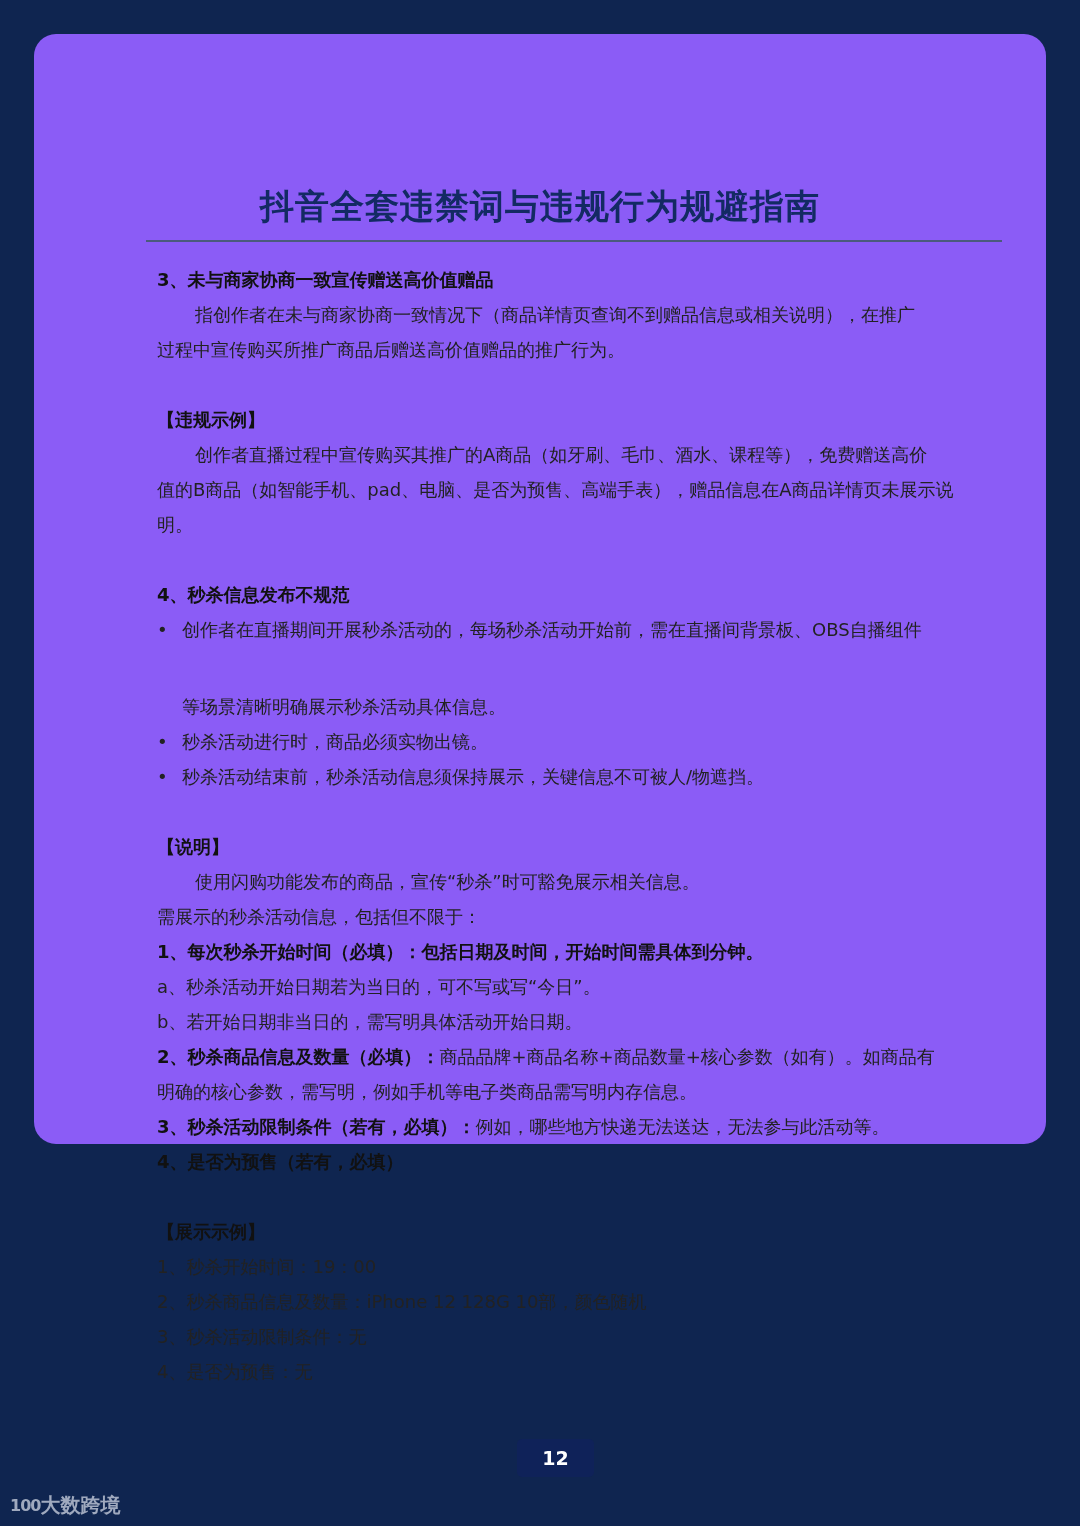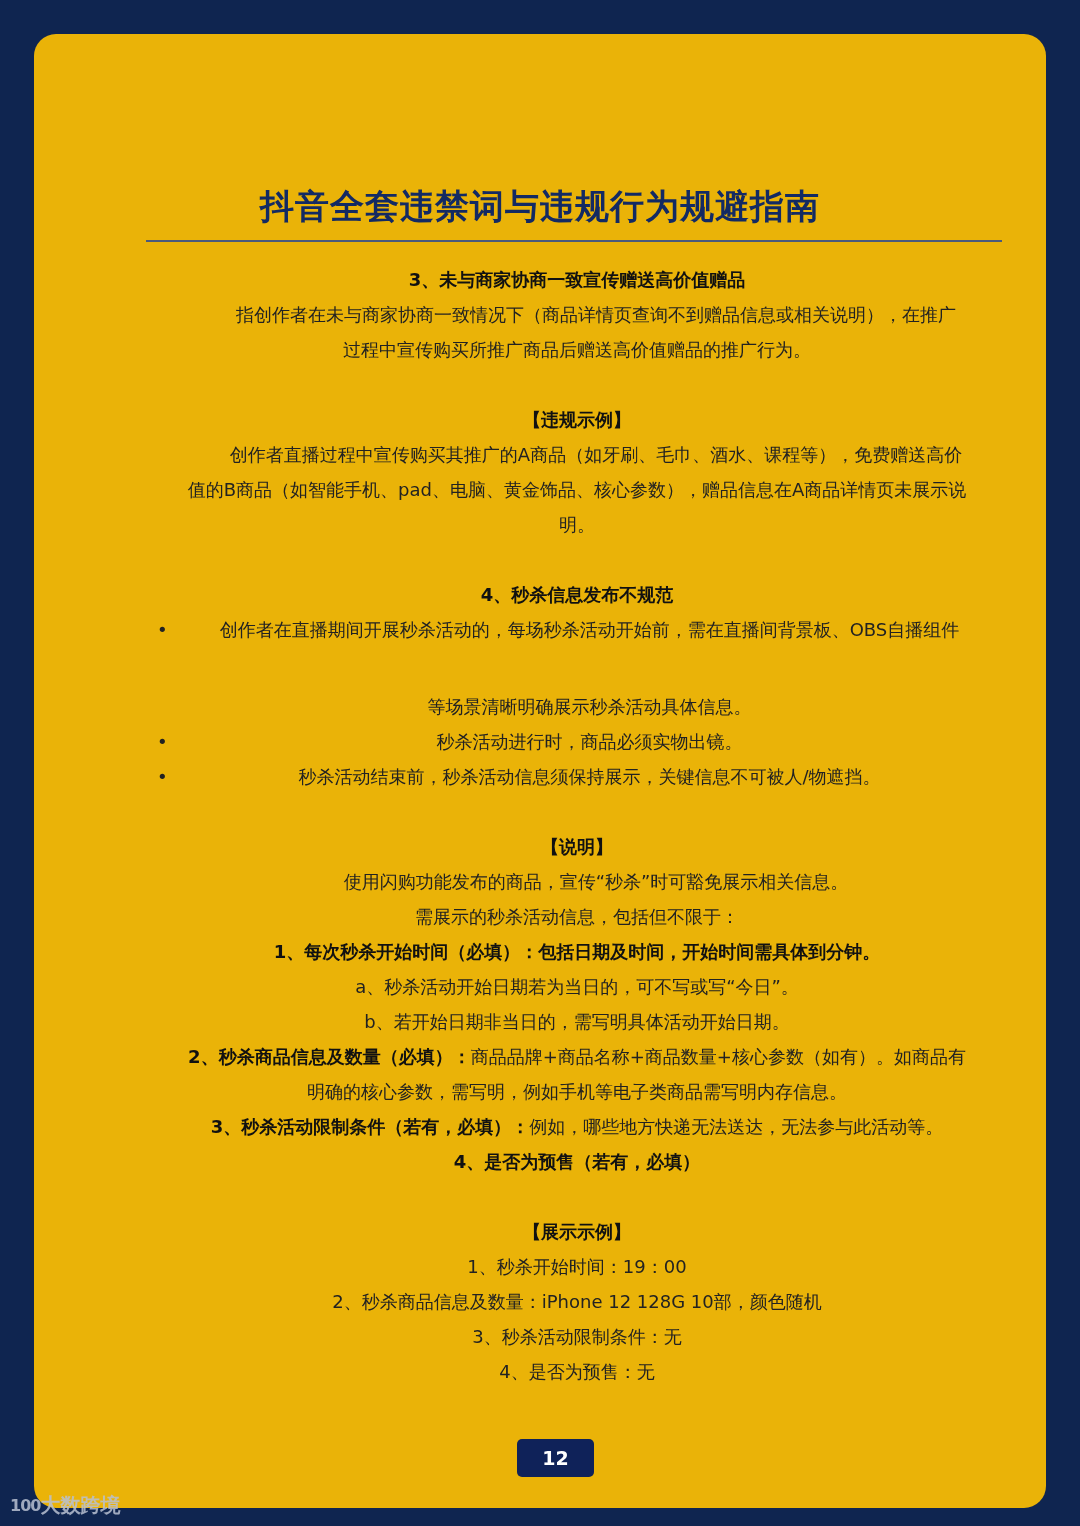--- a/index.html
+++ b/index.html
@@ -2,35 +2,35 @@
 <html><head>
 <meta charset="utf-8">
 <style>
   html, body { margin:0; padding:0; }
   body {
     width:1080px; height:1526px; position:relative; overflow:hidden;
     background:#0f2550;
     font-family:"DejaVu Sans", "Liberation Sans", sans-serif;
   }
   .card {
-    position:absolute; left:34px; top:34px; width:1012px; height:1474px;
-    background:#eab308; border-radius:22px;
+    position:absolute; left:34px; top:34px; width:1012px; height:1110px;
+    background:#8b5cf6; border-radius:22px;
   }
   .title {
     position:absolute; left:0; right:0; top:150px; text-align:center;
     font-size:34px; font-weight:bold; color:#132a63; letter-spacing:1px;
     margin:0;
   }
   .divider {
     position:absolute; left:112px; width:856px; top:206px; height:2px;
     background:#4b5a7c;
   }
   .content {
     position:absolute; left:123px; width:840px; top:228px;
-    font-size:18px; color:#222; line-height:35px;text-align:center;
+    font-size:18px; color:#222; line-height:35px;
   }
   .line { white-space:nowrap; height:35px; }
   .bold { font-weight:bold; color:#111; }
   .indent { padding-left:38px; }
   .gap { height:35px; }
   .bullet { position:relative; padding-left:25px; }
   .bullet::before { content:"•"; position:absolute; left:0; top:0; }
   .cont { padding-left:25px;margin-top:42px; }
   .pagenum {
     position:absolute; left:517px; top:1439px; width:77px; height:38px;
@@ -50,21 +50,21 @@
   <h1 class="title">抖音全套违禁词与违规行为规避指南</h1>
   <div class="divider"></div>
 
   <div class="content">
     <div class="line bold">3、未与商家协商一致宣传赠送高价值赠品</div>
     <div class="line indent">指创作者在未与商家协商一致情况下（商品详情页查询不到赠品信息或相关说明），在推广</div>
     <div class="line">过程中宣传购买所推广商品后赠送高价值赠品的推广行为。</div>
     <div class="gap"></div>
     <div class="line bold">【违规示例】</div>
     <div class="line indent">创作者直播过程中宣传购买其推广的A商品（如牙刷、毛巾、酒水、课程等），免费赠送高价</div>
-    <div class="line">值的B商品（如智能手机、pad、电脑、黄金饰品、核心参数），赠品信息在A商品详情页未展示说</div>
+    <div class="line">值的B商品（如智能手机、pad、电脑、是否为预售、高端手表），赠品信息在A商品详情页未展示说</div>
     <div class="line">明。</div>
     <div class="gap"></div>
 
     <div class="line bold">4、秒杀信息发布不规范</div>
     <div class="line bullet">创作者在直播期间开展秒杀活动的，每场秒杀活动开始前，需在直播间背景板、OBS自播组件</div>
     <div class="line cont">等场景清晰明确展示秒杀活动具体信息。</div>
     <div class="line bullet">秒杀活动进行时，商品必须实物出镜。</div>
     <div class="line bullet">秒杀活动结束前，秒杀活动信息须保持展示，关键信息不可被人/物遮挡。</div>
     <div class="gap"></div>
 

